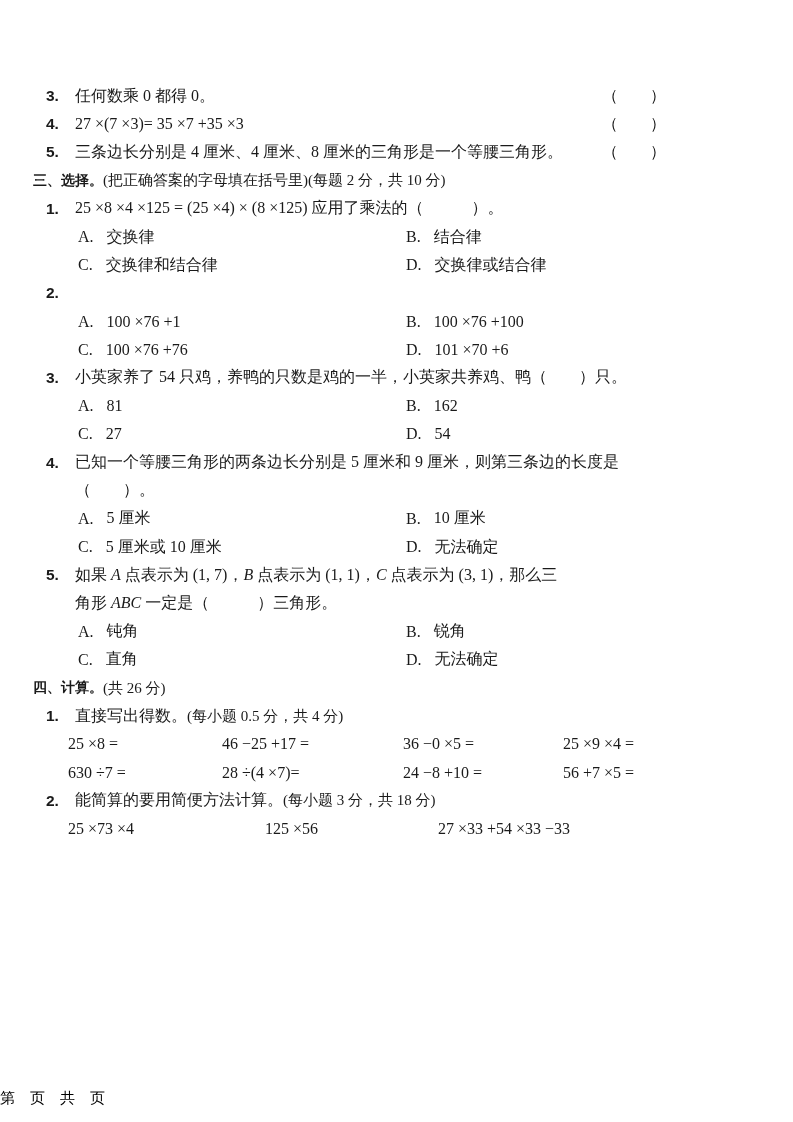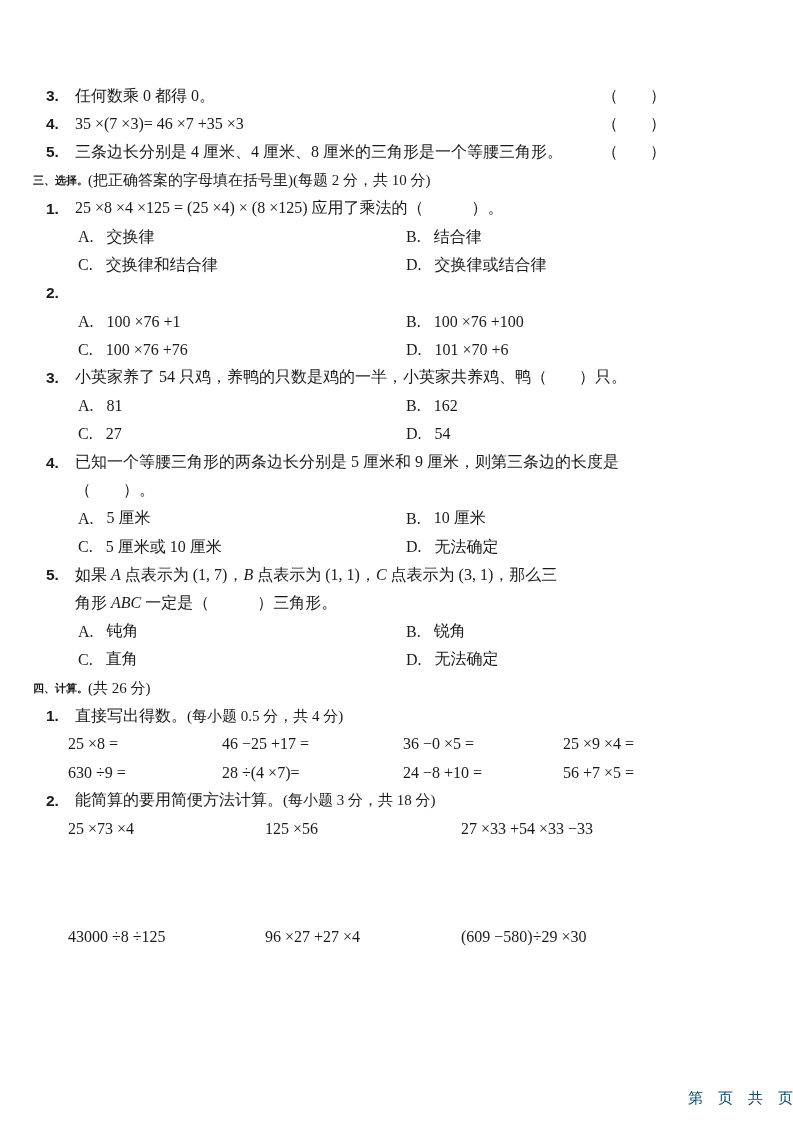--- a/index.html
+++ b/index.html
@@ -17,55 +17,55 @@
   .num{
     font-family:"Liberation Sans","DejaVu Sans",sans-serif;
     font-weight:700;font-size:15.5px;
     display:inline-block;width:29px;flex:0 0 29px;
   }
   .j-row{padding-left:46px;}
   .j-bracket{position:absolute;left:602px;}
   .sec-row{padding-left:33px;}
   .sec-title{
     font-family:"Liberation Sans","DejaVu Sans",sans-serif;
-    font-weight:700;font-size:11px;
+    font-weight:700;font-size:14px;
   }
   .note{font-size:15px;font-weight:400;}
   .q-row{padding-left:46px;}
   .cont-row{padding-left:75px;}
   .opt-row{padding-left:78px;}
   .opt{display:inline-flex;align-items:center;}
   .opt.right{position:absolute;left:406px;}
   .olabel{display:inline-block;margin-right:13px;}
   .calc4 span,.calc3 span{position:absolute;top:50%;transform:translateY(-50%);}
   .c4-0{left:68px}.c4-1{left:222px}.c4-2{left:403px}.c4-3{left:563px}
-  .c3-0{left:68px}.c3-1{left:265px}.c3-2{left:461px}
+  .c3-0{left:68px}.c3-1{left:265px}.c3-2{left:438px}
   .spacer{height:80px;}
   .it{font-style:italic;}
   .footer{
     position:absolute;top:1089px;left:0;width:100%;
-    text-align:right;font-size:15px;
+    text-align:left;font-size:15px;
     font-family:"Liberation Sans","DejaVu Sans",sans-serif;
-    color:#0c4a6e;
+    color:#000000;
   }
 </style>
 </head>
 <body>
 
 <div class="page">
   <div class="content">
 
     <div class="row j-row">
       <span class="num">3.</span>
       <span>任何数乘 0 都得 0。</span>
       <span class="j-bracket">（　　）</span>
     </div>
     <div class="row j-row">
       <span class="num">4.</span>
-      <span>35 ×(7 ×3)= 46 ×7 +35 ×3</span>
+      <span>27 ×(7 ×3)= 35 ×7 +35 ×3</span>
       <span class="j-bracket">（　　）</span>
     </div>
     <div class="row j-row">
       <span class="num">5.</span>
       <span>三条边长分别是 4 厘米、4 厘米、8 厘米的三角形是一个等腰三角形。</span>
       <span class="j-bracket">（　　）</span>
     </div>
 
     <div class="row sec-row">
       <span class="sec-title">三、选择。</span>
@@ -212,39 +212,34 @@
       <span>直接写出得数。</span>
         <span class="note">(每小题 0.5 分，共 4 分)</span>
     </div>
     <div class="row calc4">
       <span class="c4-0">25 ×8 =</span>
       <span class="c4-1">46 −25 +17 =</span>
       <span class="c4-2">36 −0 ×5 =</span>
       <span class="c4-3">25 ×9 ×4 =</span>
     </div>
     <div class="row calc4">
-      <span class="c4-0">630 ÷9 =</span>
+      <span class="c4-0">630 ÷7 =</span>
       <span class="c4-1">28 ÷(4 ×7)=</span>
       <span class="c4-2">24 −8 +10 =</span>
       <span class="c4-3">56 +7 ×5 =</span>
     </div>
 
     <div class="row q-row">
       <span class="num">2.</span>
       <span>能简算的要用简便方法计算。</span>
         <span class="note">(每小题 3 分，共 18 分)</span>
     </div>
     <div class="row calc3">
       <span class="c3-0">25 ×73 ×4</span>
       <span class="c3-1">125 ×56</span>
       <span class="c3-2">27 ×33 +54 ×33 −33</span>
     </div>
     <div class="spacer"></div>
-    <div class="row calc3">
-      <span class="c3-0">43000 ÷8 ÷125</span>
-      <span class="c3-1">96 ×27 +27 ×4</span>
-      <span class="c3-2">(609 −580)÷29 ×30</span>
-    </div>
 
   </div>
 
   <div class="footer">第　页　共　页</div>
 </div>
 
 </body></html>

